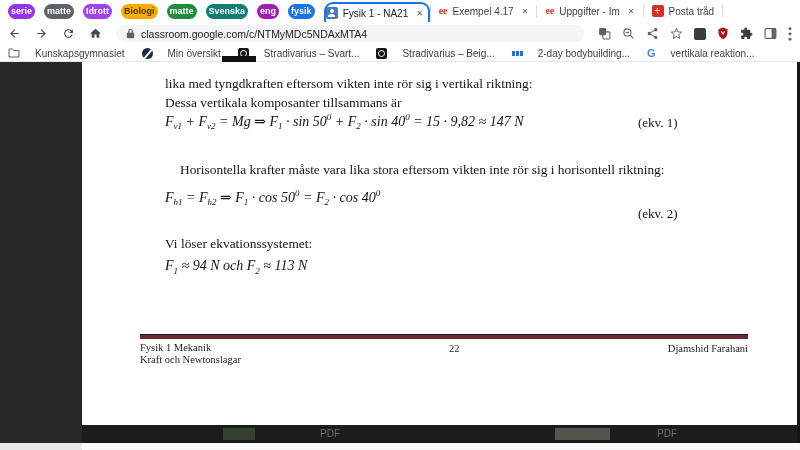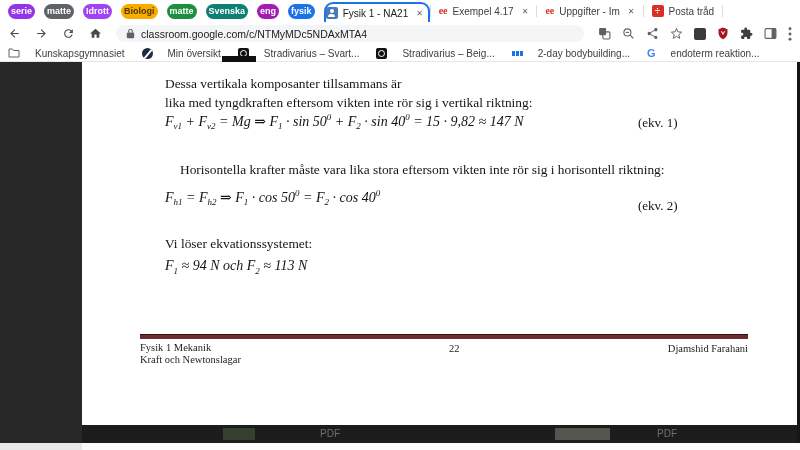--- a/index.html
+++ b/index.html
@@ -250,38 +250,38 @@
     <span class="bm">
       <span class="bm-dots">
           <i></i>
           <i></i>
           <i></i>
         </span>
       <span>2-day bodybuilding...</span>
     </span>
     <span class="bm">
       <span class="bm-g">G</span>
-      <span>endoterm reaktion...</span>
+      <span>vertikala reaktion...</span>
     </span>
   </div>
 
   <div class="viewer">
     <div class="page">
       <div class="para" style="left:83px; top:12px;">
+        <div>lika med tyngdkraften eftersom vikten inte rör sig i vertikal riktning:</div>
         <div>Dessa vertikala komposanter tillsammans är</div>
-        <div>lika med tyngdkraften eftersom vikten inte rör sig i vertikal riktning:</div>
       </div>
 
       <div class="eq" style="left:83px; top:50px;">F<sub>v1</sub> + F<sub>v2</sub> = Mg ⇒ F<sub>1</sub> · sin 50<sup>0</sup> + F<sub>2</sub> · sin 40<sup>0</sup> = 15 · 9,82 ≈ 147 N</div>
       <div class="eqtag" style="left:556px; top:53px;">(ekv. 1)</div>
 
       <div class="para" style="left:83px; top:98px;margin-left:15px;">Horisontella krafter måste vara lika stora eftersom vikten inte rör sig i horisontell riktning:</div>
 
       <div class="eq" style="left:83px; top:126px;">F<sub>h1</sub> = F<sub>h2</sub> ⇒ F<sub>1</sub> · cos 50<sup>0</sup> = F<sub>2</sub> · cos 40<sup>0</sup></div>
-      <div class="eqtag" style="left:556px; top:136px;">(ekv. 2)</div>
+      <div class="eqtag" style="left:556px; top:144px;">(ekv. 2)</div>
 
       <div class="para" style="left:83px; top:172px;">Vi löser ekvationssystemet:</div>
 
       <div class="eq" style="left:83px; top:196px;">F<sub>1</sub> ≈ 94 N och F<sub>2</sub> ≈ 113 N</div>
 
       <div class="rule"></div>
       <div class="pfooter">
         <div class="fl">
           <div>Fysik 1 Mekanik</div>
           <div>Kraft och Newtonslagar</div>

